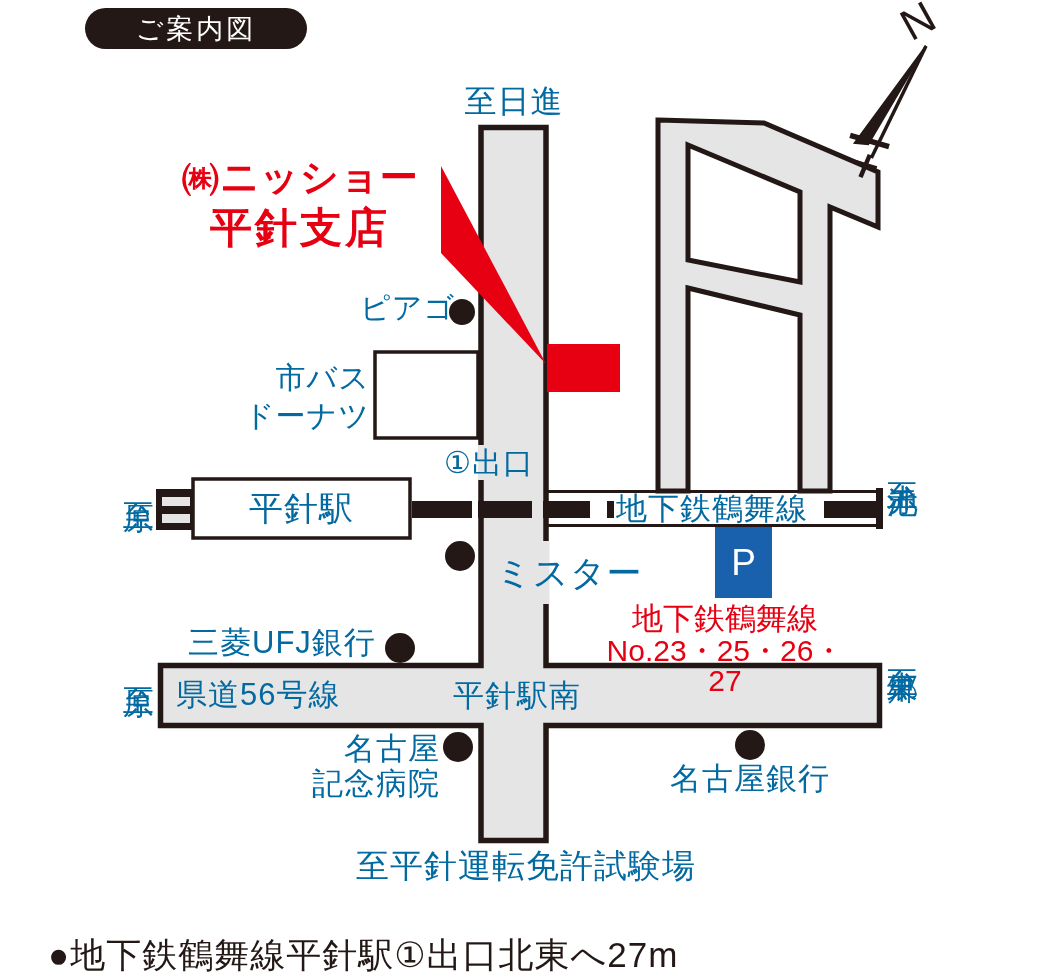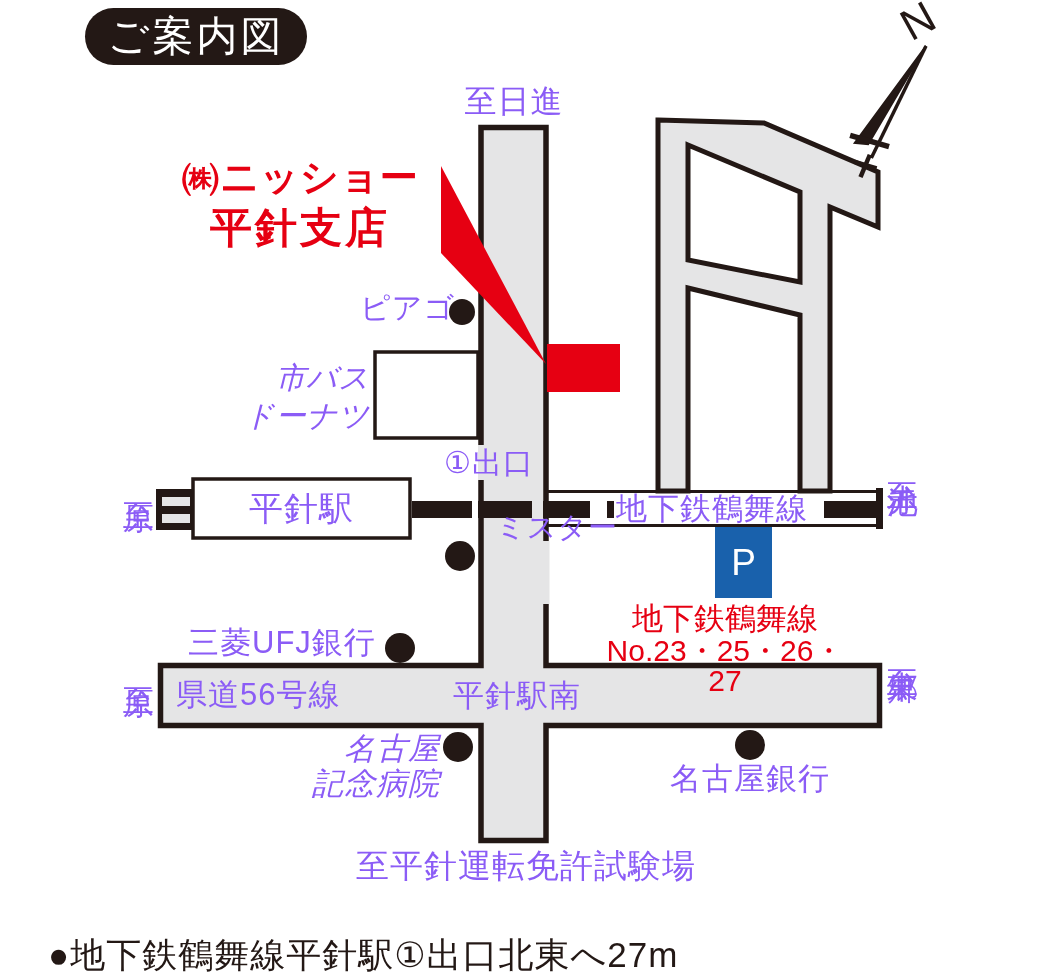--- a/index.html
+++ b/index.html
@@ -3,45 +3,45 @@
 <meta charset="utf-8">
 <style>
   html,body{margin:0;padding:0;}
   body{
     width:1060px;height:980px;position:relative;background:#ffffff;overflow:hidden;
     font-family:"Liberation Sans","DejaVu Sans",sans-serif;
   }
   #stage{position:absolute;left:0;top:0;width:1060px;height:980px;}
   svg{position:absolute;left:0;top:0;}
   .lbl{
-    position:absolute;color:#8b5cf6;white-space:nowrap;line-height:1.12;
+    position:absolute;color:#0369a1;white-space:nowrap;line-height:1.12;
     letter-spacing:1px;
   }
   .vert{writing-mode:vertical-rl;text-orientation:upright;letter-spacing:2px;}
   .title-badge{
-    position:absolute;left:85px;top:8px;width:222px;height:57px;border-radius:29px;
-    background:#231815;color:#ffffff;font-size:41px;display:flex;align-items:center;
+    position:absolute;left:85px;top:8px;width:222px;height:41px;border-radius:29px;
+    background:#231815;color:#ffffff;font-size:27px;display:flex;align-items:center;
     justify-content:center;letter-spacing:3px;
   }
   .company{
     position:absolute;left:150px;top:156px;width:300px;text-align:center;
     color:#e60012;font-weight:bold;line-height:1.15;
   }
   .company .l1{font-size:38px;letter-spacing:1px;text-align:center;}
   .company .l2{font-size:42px;letter-spacing:3px;margin-top:4px;font-family:Liberation Serif, serif;}
   .p-box{
     position:absolute;left:715px;top:527px;width:57px;height:71px;background:#1961ac;
     color:#ffffff;font-size:37px;display:flex;align-items:center;justify-content:center;
   }
   .parking-lbl{
     position:absolute;left:590px;top:603px;width:270px;text-align:center;
     color:#e60012;font-size:31px;line-height:1.0;
   }
   .parking-lbl .l2{font-size:30px;margin-top:2px;letter-spacing:0;}
-  .two-line-right{text-align:right;font-style:italic;}
+  .two-line-right{text-align:right;}
   .north{
     position:absolute;left:902px;top:-4px;font-size:44px;color:#231815;
     transform:rotate(-29deg);font-weight:500;
   }
   .footer-note{
     position:absolute;left:48px;top:932px;font-size:35px;color:#231815;
     letter-spacing:1px;
   }
 </style>
 </head>
@@ -124,21 +124,21 @@
   <div class="lbl" style="left:176px;top:678px;font-size:31px;">県道56号線</div>
   <div class="lbl" style="left:453px;top:679px;font-size:31px;">平針駅南</div>
 
   <div class="lbl" style="left:360px;top:291px;font-size:30px;">ピアゴ</div>
 
   <div class="lbl two-line-right" style="left:208px;top:359px;width:162px;font-size:30px;line-height:38px;">
     <div>市バス</div>
     <div>ドーナツ</div>
   </div>
 
-  <div class="lbl" style="left:496px;top:511px;font-size:29px;line-height:33px;">
+  <div class="lbl" style="left:496px;top:556px;font-size:35px;line-height:33px;">
     <div>ミスター</div>
   </div>
 
   <div class="lbl" style="left:188px;top:626px;font-size:31px;">三菱UFJ銀行</div>
 
   <div class="lbl two-line-right" style="left:300px;top:731px;width:140px;font-size:31px;line-height:35px;">
     <div>名古屋</div>
     <div>記念病院</div>
   </div>
 

